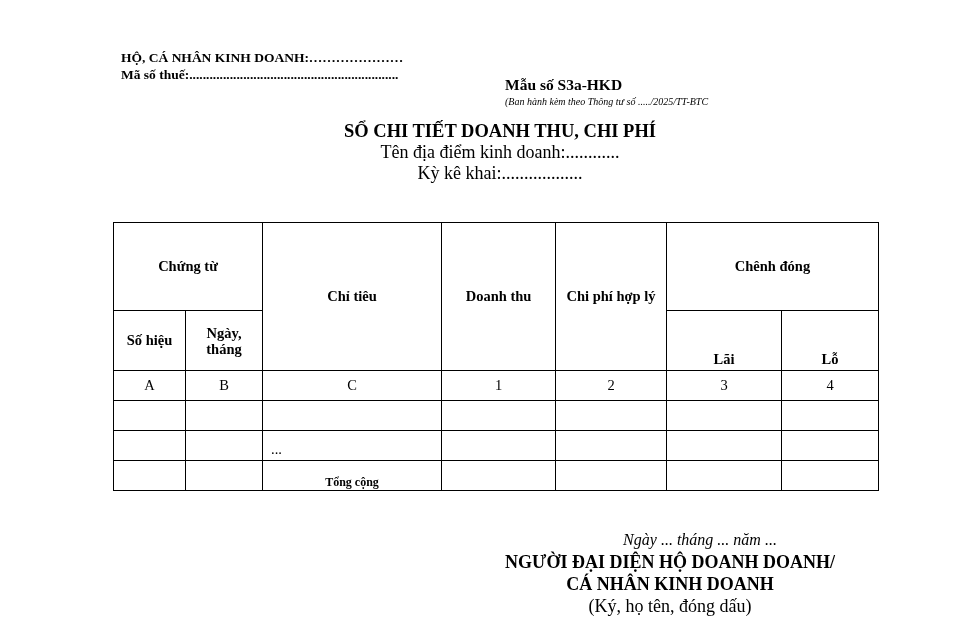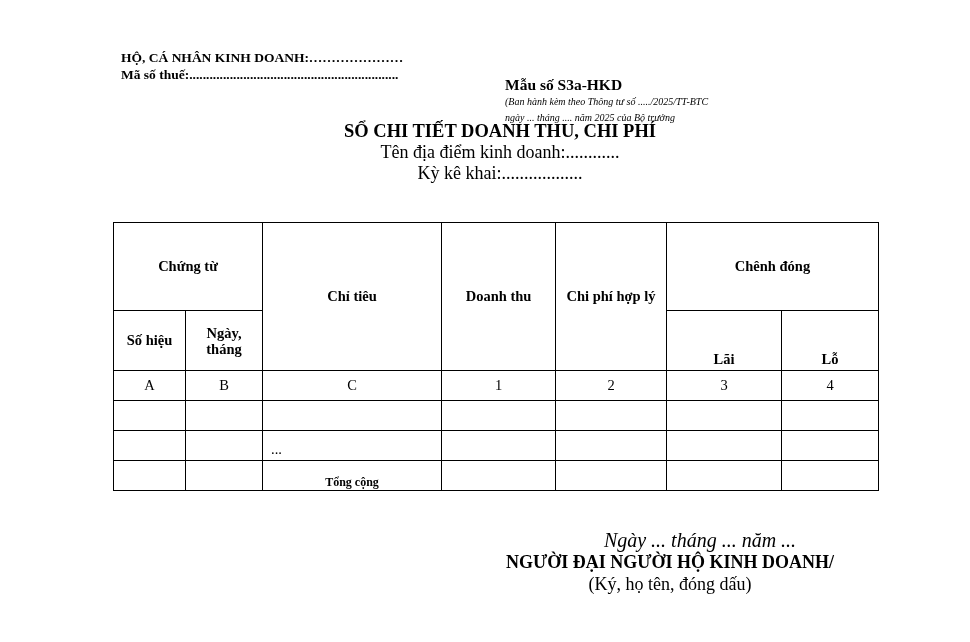--- a/index.html
+++ b/index.html
@@ -10,36 +10,35 @@
   .hdr-right { left:505px; top:49px; width:345px; text-align:left;margin-top:27px; }
   .form-code { font-weight:bold; font-size:15.5px; line-height:18px; }
   .issued { font-style:italic; font-size:10px; line-height:16px; }
   .title-block { left:0; width:1000px; top:121px; text-align:center; }
   .doc-title { font-weight:bold; font-size:18.5px; line-height:21px; }
   .sub { font-size:18px; line-height:21px; }
   table.ledger { position:absolute; left:113px; top:222px; border-collapse:collapse; font-size:14.5px;padding-left:28px; }
   table.ledger td { border:1.3px solid #000; text-align:center; padding:0; }
   .b { font-weight:bold; }
   .sig { left:480px; top:529px; width:380px; text-align:center; }
-  .sig-date { font-style:italic; font-size:20px; line-height:22px; padding-left:60px; }
+  .sig-date { font-style:italic; font-size:16px; line-height:22px; padding-left:60px; }
   .sig-role { font-weight:bold; font-size:18px; line-height:22px; }
   .sig-note { font-size:18px; line-height:22px; }
 </style>
 </head>
 <body>
 
 <div class="abs hdr-left">
   <div>HỘ, CÁ NHÂN KINH DOANH:…………………</div>
   <div>Mã số thuế:..............................................................</div>
 </div>
 
 <div class="abs hdr-right">
   <div class="form-code">Mẫu số S3a-HKD</div>
   <div class="issued">(Ban hành kèm theo Thông tư số ...../2025/TT-BTC</div>
-  <div class="issued">ngày ... tháng .... năm 2025 của Bộ trưởng</div>
 </div>
 
 <div class="abs title-block">
   <div class="doc-title">SỔ CHI TIẾT DOANH THU, CHI PHÍ</div>
   <div class="sub">Tên địa điểm kinh doanh:............</div>
   <div class="sub">Kỳ kê khai:..................</div>
 </div>
 
 <table class="ledger">
   <colgroup>
@@ -99,15 +98,16 @@
     <td></td>
     <td></td>
     <td></td>
     <td></td>
   </tr>
 </tbody>
   </table>
 
 <div class="abs sig">
   <div class="sig-date">Ngày ... tháng ... năm ...</div>
-  <div class="sig-role">NGƯỜI ĐẠI NGƯỜI HỘ KINH DOANH/</div>
+  <div class="sig-role">NGƯỜI ĐẠI DIỆN HỘ DOANH DOANH/</div>
+  <div class="sig-role">CÁ NHÂN KINH DOANH</div>
   <div class="sig-note">(Ký, họ tên, đóng dấu)</div>
 </div>
 
 </body></html>

